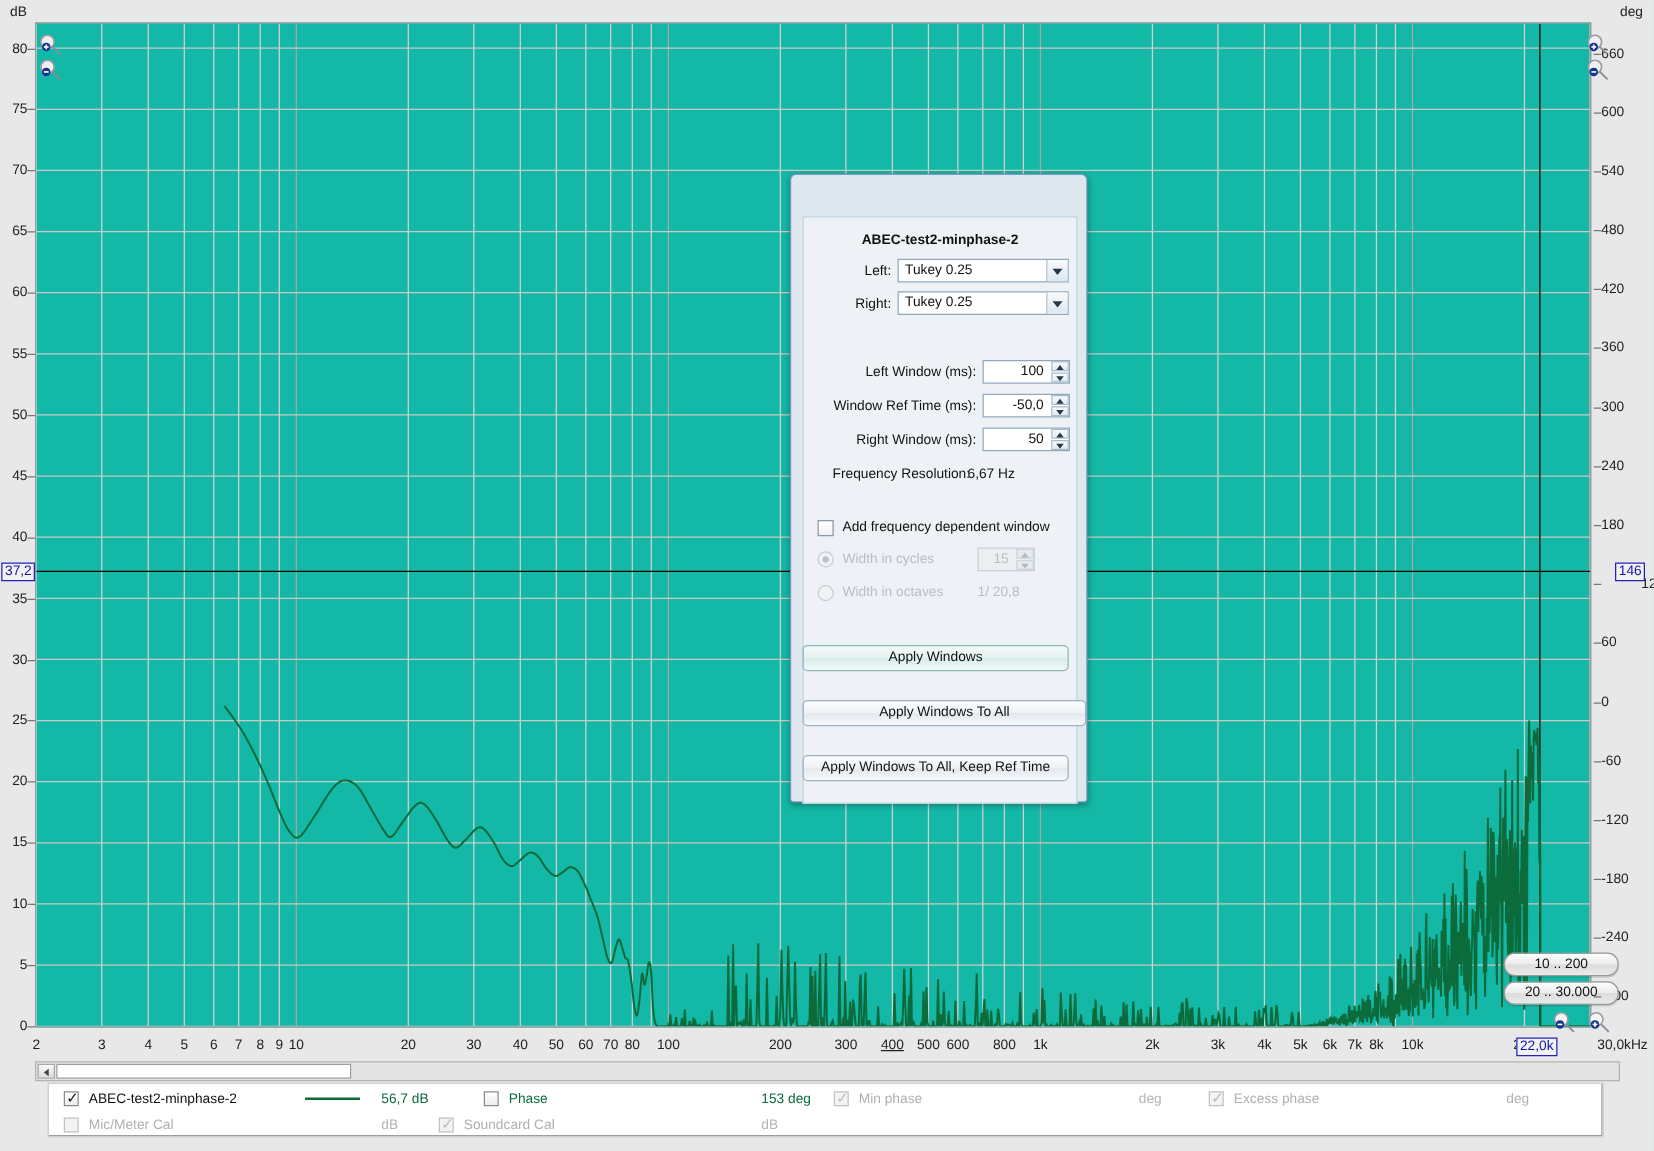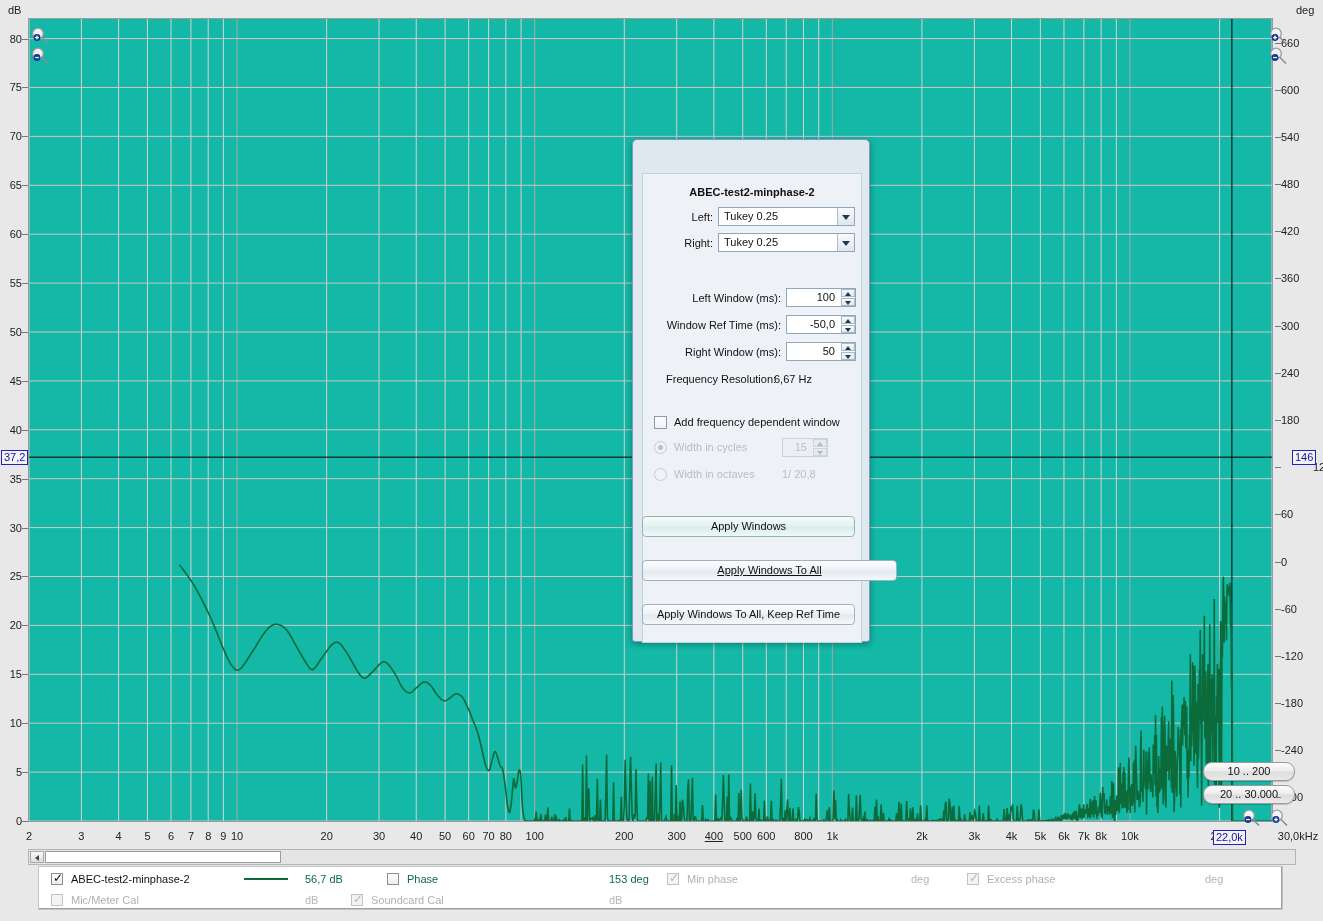--- a/index.html
+++ b/index.html
@@ -433,21 +433,21 @@
           <div class="up"></div>
           <div class="dn"></div>
         </div>
 
         <div class="dradio" style="left:11px;top:294px;"></div>
         <div class="dis-txt" style="left:31px;top:294px;">Width in octaves</div>
         <div class="dis-txt" style="left:139px;top:294px;">1/ 20,8</div>
       </div>
 
       <div class="dbtn primary" style="left:0;top:343px;width:213px;">Apply Windows</div>
-      <div class="dbtn" style="left:0;top:387px;width:255px;text-decoration:underline;">Apply Windows To All</div>
+      <div class="dbtn" style="left:0;top:387px;width:227px;">Apply Windows To All</div>
       <div class="dbtn" style="left:0;top:431px;width:213px;">Apply Windows To All, Keep Ref Time</div>
     </div>
   </div>
 
 <div style="position: absolute; left: 1275px; width: 6px; height: 1px; background: rgb(119, 119, 119); top: 797.412px;"></div>
     <div style="position: absolute; left: 1275px; width: 6px; height: 1px; background: rgb(119, 119, 119); top: 750.235px;"></div>
     <div style="position: absolute; left: 1275px; width: 6px; height: 1px; background: rgb(119, 119, 119); top: 703.059px;"></div>
     <div style="position: absolute; left: 1275px; width: 6px; height: 1px; background: rgb(119, 119, 119); top: 655.882px;"></div>
     <div style="position: absolute; left: 1275px; width: 6px; height: 1px; background: rgb(119, 119, 119); top: 608.706px;"></div>
     <div style="position: absolute; left: 1275px; width: 6px; height: 1px; background: rgb(119, 119, 119); top: 561.529px;"></div>

